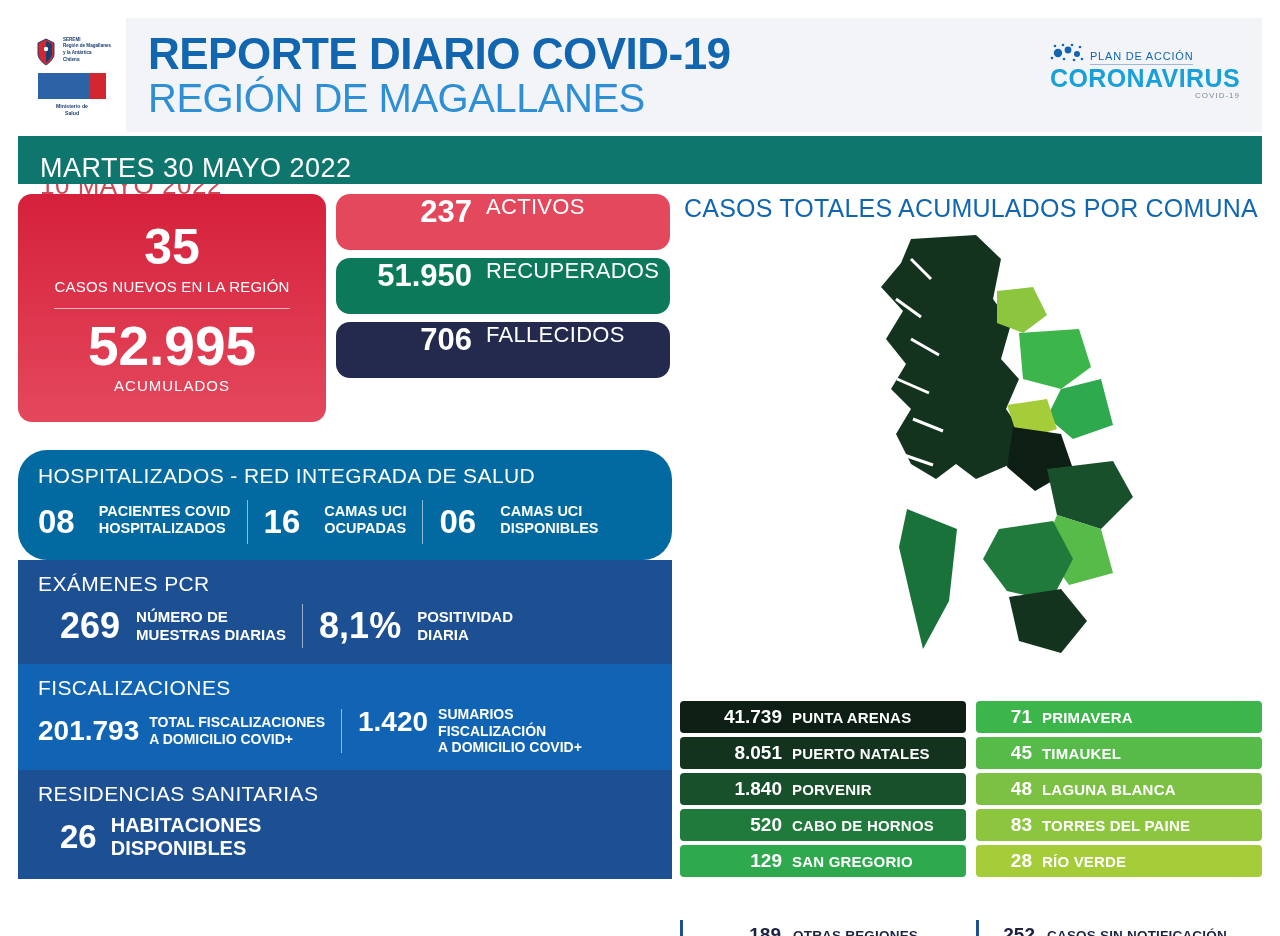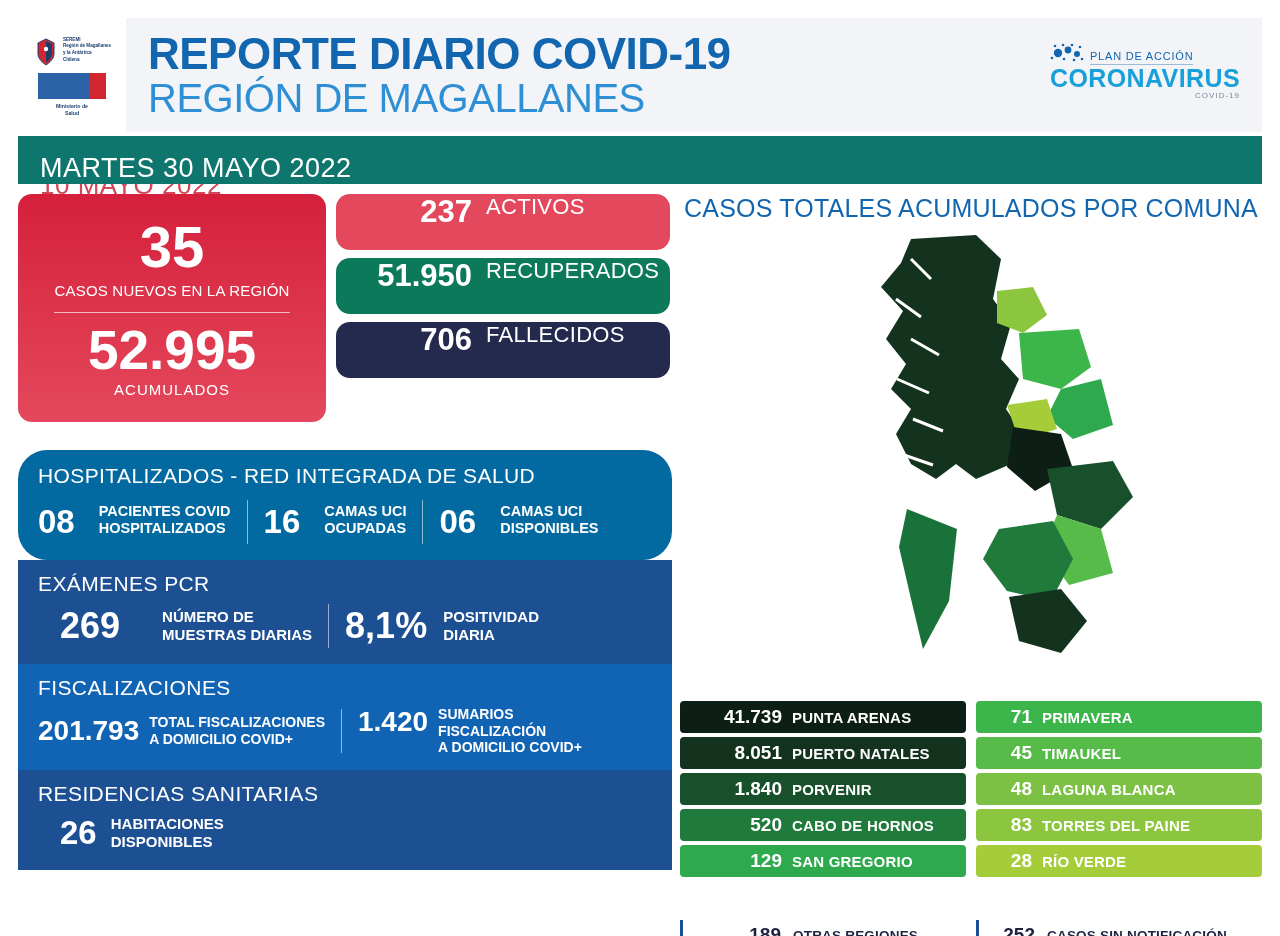--- a/index.html
+++ b/index.html
@@ -65,21 +65,21 @@
 
   
   .left { position: absolute; left: 18px; top: 194px; width: 654px; }
 
   .row-top { display: flex; gap: 10px; }
   .newcases {
     width: 308px; height: 228px; border-radius: 14px;
     background: linear-gradient(180deg, #d5203b 0%, #e4485c 100%);
     color: #fff; display: flex; flex-direction: column; align-items: center; justify-content: center;
   }
-  .newcases .big { font-size: 58px; font-weight: bold; line-height: 1; }
+  .newcases .big { font-size: 50px; font-weight: bold; line-height: 1; }
   .newcases .lbl { font-size: 15px; margin-top: 6px; letter-spacing: 0.2px;}
   .newcases .rule { width: 236px; height: 1px; background: rgba(255,255,255,.65); margin: 13px 0 10px; }
   .newcases .big2 { font-size: 55px; font-weight: bold; line-height: 1; }
   .newcases .lbl2 { font-size: 15px; margin-top: 3px; letter-spacing: 1px;}
 
   .stats { width: 334px; display: flex; flex-direction: column; gap: 8px; }
   .stat {
     height: 56px; border-radius: 14px; display: flex; align-items: flex-start; color: #fff;
   }
   .stat .num { font-size: 31px; font-weight: bold; min-width: 150px; text-align: right; padding-right: 14px;}
@@ -103,21 +103,21 @@
   .pcr-lbl { font-size: 15px; font-weight: bold; line-height: 1.18; margin-left: 16px; }
 
   .panel-fisc { background: #1164b4; padding: 12px 20px 14px; }
   .fisc-row { display: flex; align-items: center; margin-top: 6px; }
   .fisc-num { font-size: 28px; font-weight: bold; }
   .fisc-lbl { font-size: 14px; font-weight: bold; line-height: 1.18; margin-left: 10px; }
 
   .panel-res { background: #1d4f93; padding: 12px 20px 18px; }
   .res-row { display: flex; align-items: center; margin-top: 8px; }
   .res-num { font-size: 33px; font-weight: bold; }
-  .res-lbl { font-size: 15px; font-weight: bold; line-height: 1.18; margin-left: 14px; }
+  .res-lbl { font-size: 20px; font-weight: bold; line-height: 1.18; margin-left: 14px; }
 
   
   .right { position: absolute; left: 680px; top: 194px; width: 582px; }
   .map-title { font-size: 25px; color: #1266b0; letter-spacing: 0.2px; text-align: center; }
   .map-wrap { position: relative; height: 478px; }
   .map-wrap svg { position: absolute; left: 50%; transform: translateX(-50%); top: 6px; }
 
   .commune-cols { display: flex; gap: 10px; }
   .ccol { flex: 1; display: flex; flex-direction: column; gap: 4px; }
   .crow {
@@ -245,21 +245,21 @@
           <span class="hosp-num">06</span>
           <span class="hosp-lbl" style="white-space:pre-line">CAMAS UCI
 DISPONIBLES</span>
         </div>
       </div>
     </div>
 
     <div class="panel panel-pcr">
       <div class="panel-title">EXÁMENES PCR</div>
       <div class="pcr-row">
-        <div style="display:flex;align-items:center; padding-left:22px;gap:26px;">
+        <div style="display:flex;align-items:center; padding-left:22px;">
           <span class="pcr-num">269</span>
           <span class="pcr-lbl" style="white-space:pre-line">NÚMERO DE
 MUESTRAS DIARIAS</span>
         </div>
         <div class="vdiv"></div>
         <div style="display:flex;align-items:center;">
           <span class="pcr-num">8,1%</span>
           <span class="pcr-lbl" style="white-space:pre-line">POSITIVIDAD
 DIARIA</span>
         </div>

